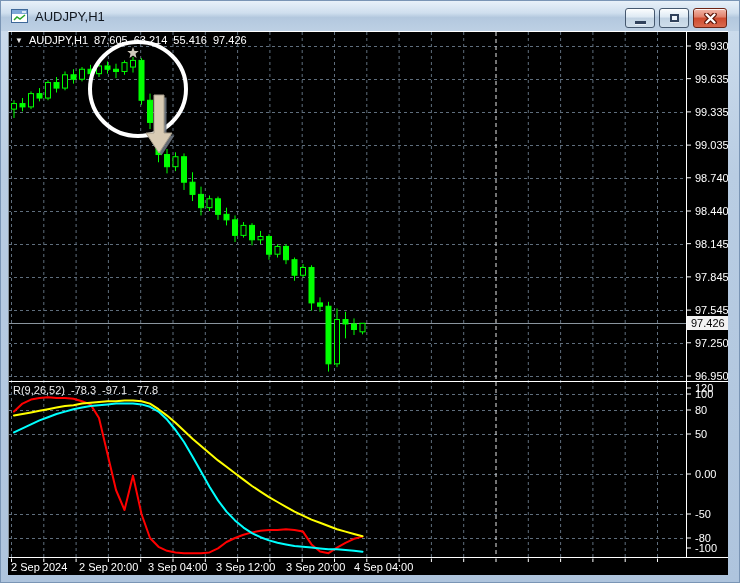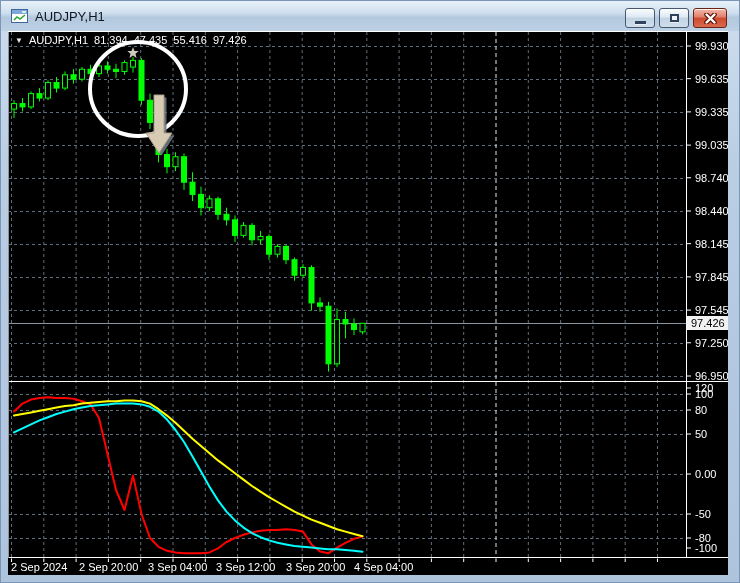--- a/index.html
+++ b/index.html
@@ -294,26 +294,32 @@
           <text x="140" y="540">3 Sep 04:00</text>
           <text x="208" y="540">3 Sep 12:00</text>
           <text x="278" y="540">3 Sep 20:00</text>
           <text x="346" y="540">4 Sep 04:00</text>
         </g>
       </svg>
 
     <div class="ohlc-label">
       <span class="marker">▼</span>
       <span>AUDJPY,H1</span>
-      <span>81.394</span>
-      <span>47.435</span>
+      <span>87.605</span>
+      <span>63.214</span>
       <span>55.416</span>
       <span>97.426</span>
     </div>
 
+    <div class="indicator-label">
+      <span>R(9,26,52)</span>
+      <span>-78.3</span>
+      <span>-97.1</span>
+      <span>-77.8</span>
+    </div>
 
     <div class="price-tag">97.426</div>
 
     <svg id="annot-svg" width="720" height="544">
         <ellipse cx="130" cy="58" rx="48" ry="47" fill="none" stroke="#FFFFFF" stroke-width="4"></ellipse>
         <polygon points="0,-6 1.5,-2.1 5.7,-1.9 2.5,0.8 3.5,4.9 0,2.6 -3.5,4.9 -2.5,0.8 -5.7,-1.9 -1.5,-2.1" transform="translate(125,22)" fill="#CFC8BC"></polygon>
         <path d="M146,64 L156,64 L156,102 L164,102 L151,122 L138,102 L146,102 Z" transform="translate(2.5,2.5)" fill="#6E7680" opacity="0.9"></path>
         <path d="M146,64 L156,64 L156,102 L164,102 L151,122 L138,102 L146,102 Z" fill="#D8CBB4" stroke="#a89f8d" stroke-width="1"></path>
       </svg>
   </div>

